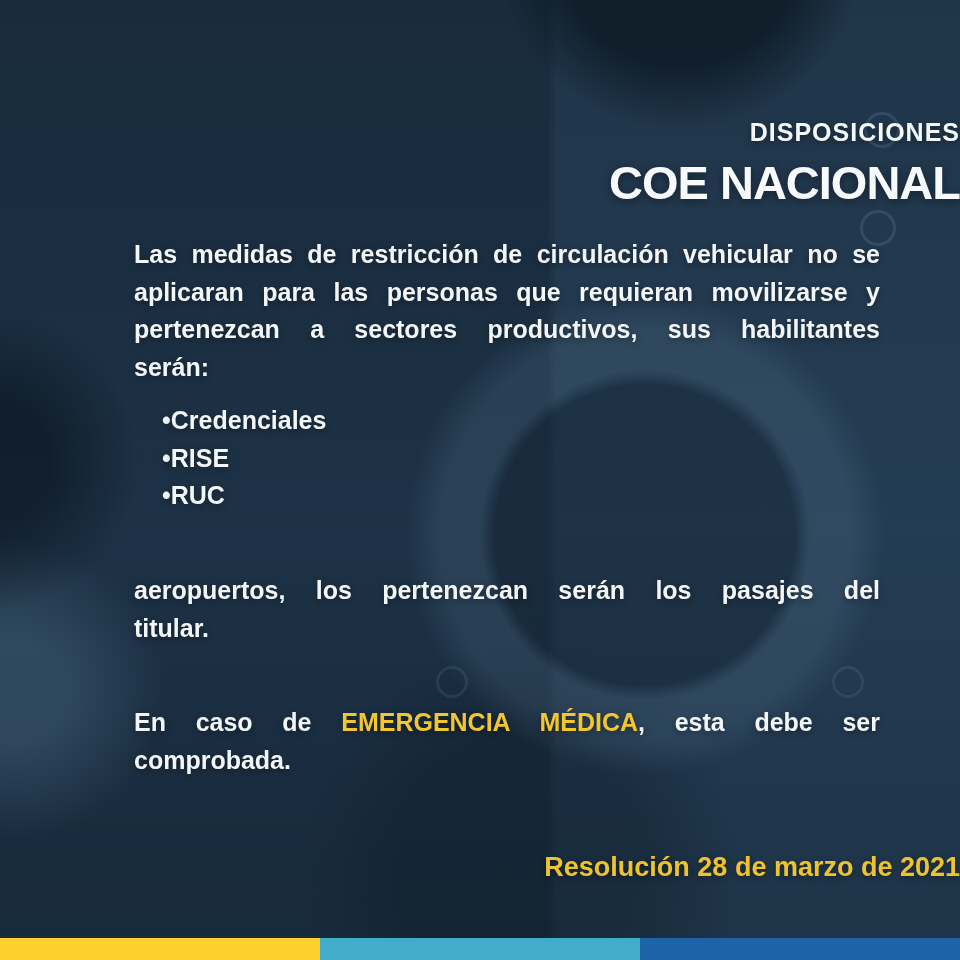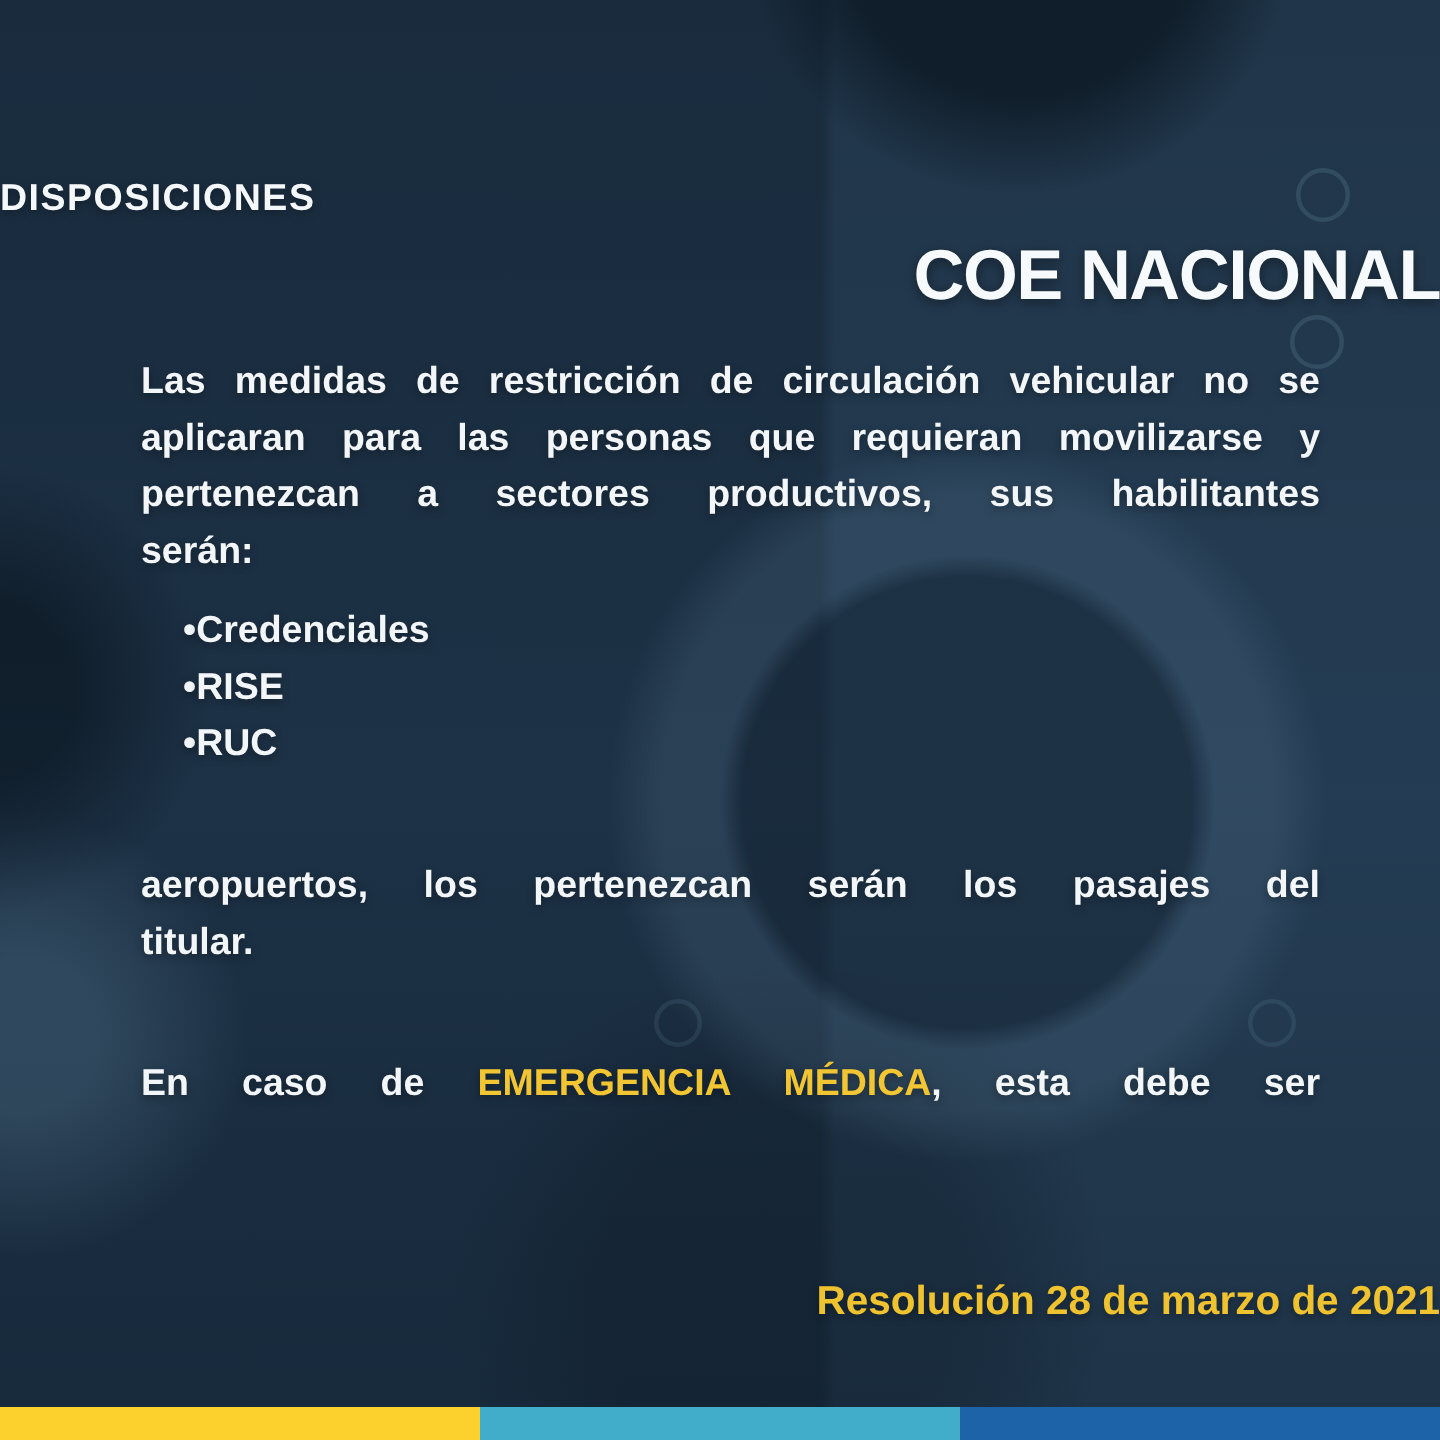--- a/index.html
+++ b/index.html
@@ -22,32 +22,32 @@
       radial-gradient(circle 220px at 520px 860px, rgba(10,20,30,0.28) 0 120px, rgba(10,20,30,0.0) 220px),
       
       linear-gradient(90deg, rgba(9,20,31,0.20) 0 57%, rgba(56,88,112,0.10) 58% 100%),
       
       linear-gradient(180deg,#1d3144 0%, #223950 55%, #1b2f42 100%);
   }
   .ring{position:absolute;border-radius:50%;border:3px solid rgba(120,160,185,0.20);}
   .txt{color:#f3f6f8;font-weight:bold;text-shadow:0 2px 6px rgba(0,0,0,0.35);}
   .kicker{
     position:absolute;top:116px;left:0;right:0;
-    text-align:left;font-size:25px;line-height:32px;
+    text-align:right;font-size:25px;line-height:32px;
     letter-spacing:1px;color:#f5f8fa;font-weight:bold;
     text-shadow:0 2px 6px rgba(0,0,0,0.35);
   }
   .main-title{
     position:absolute;top:156px;left:0;right:0;
     text-align:right;font-size:47px;line-height:54px;
     letter-spacing:-1px;color:#f7fafc;font-weight:bold;
     text-shadow:0 2px 8px rgba(0,0,0,0.40);
   }
   .col{position:absolute;left:94px;width:786px;}
-  .line{font-size:25px;line-height:37.5px;white-space:nowrap;}
+  .line{font-size:25px;line-height:37.5px;white-space:nowrap;margin-left:40px;}
   .just{white-space:normal;text-align:justify;text-align-last:justify;text-justify:inter-word;}
   .p1{top:236px;}
   .bullets{top:402px;}
   .bullets .line{padding-left:28px;}
   .p2{top:572px;}
   .p3{top:704px;}
   .hl{color:#f2c532;}
   .resolution{
     position:absolute;top:850px;left:0;right:0;
     text-align:right;font-size:27px;line-height:34px;
@@ -86,20 +86,21 @@
     <div class="line txt"><span>•</span><span>RUC</span></div>
   </div>
 
   <div class="col p2">
     <div class="line just txt">aeropuertos, los pertenezcan serán los pasajes del</div>
     <div class="line txt">titular.</div>
   </div>
 
   <div class="col p3">
     <div class="line just txt"><span>En caso de</span> <span class="hl">EMERGENCIA MÉDICA</span><span>, esta debe ser</span></div>
+    <div class="line txt">comprobada.</div>
   </div>
 
   <div class="resolution">Resolución 28 de marzo de 2021</div>
 
   <div class="bottom-bar">
     <div class="seg seg-yellow" style="background: rgb(253, 209, 45);"></div>
     <div class="seg seg-teal" style="background: rgb(66, 173, 202);"></div>
     <div class="seg seg-blue" style="background: rgb(29, 99, 168);"></div>
   </div>
 

